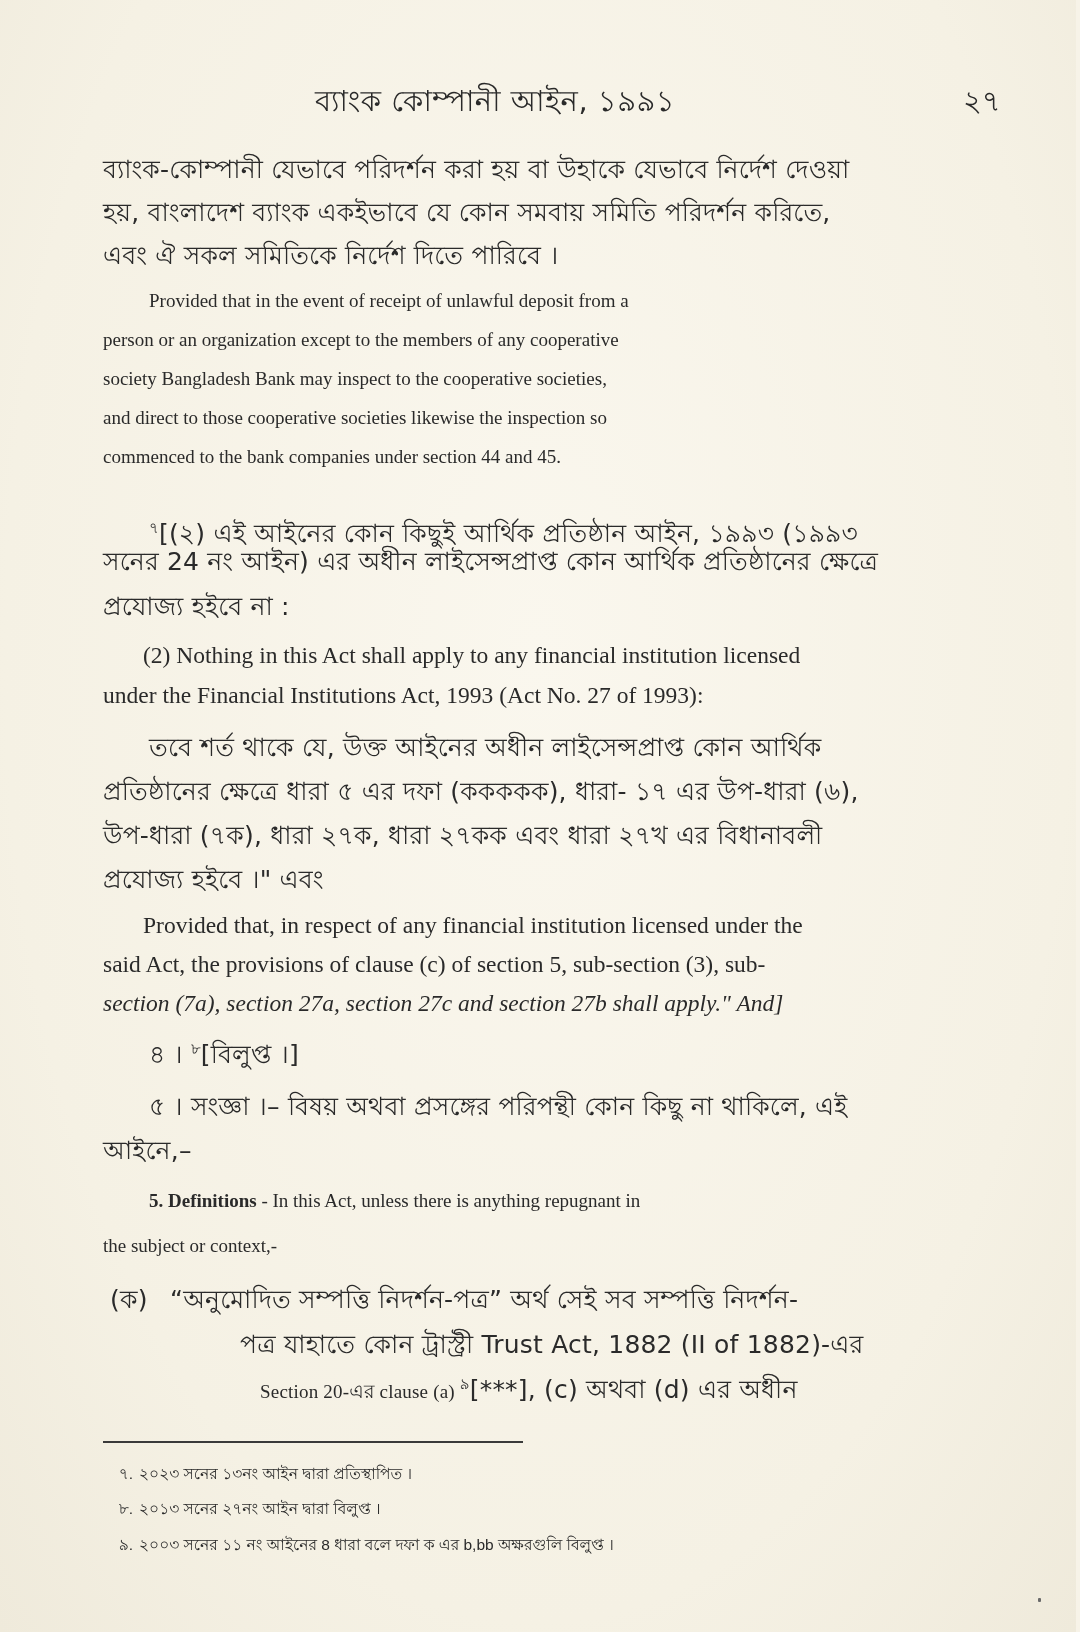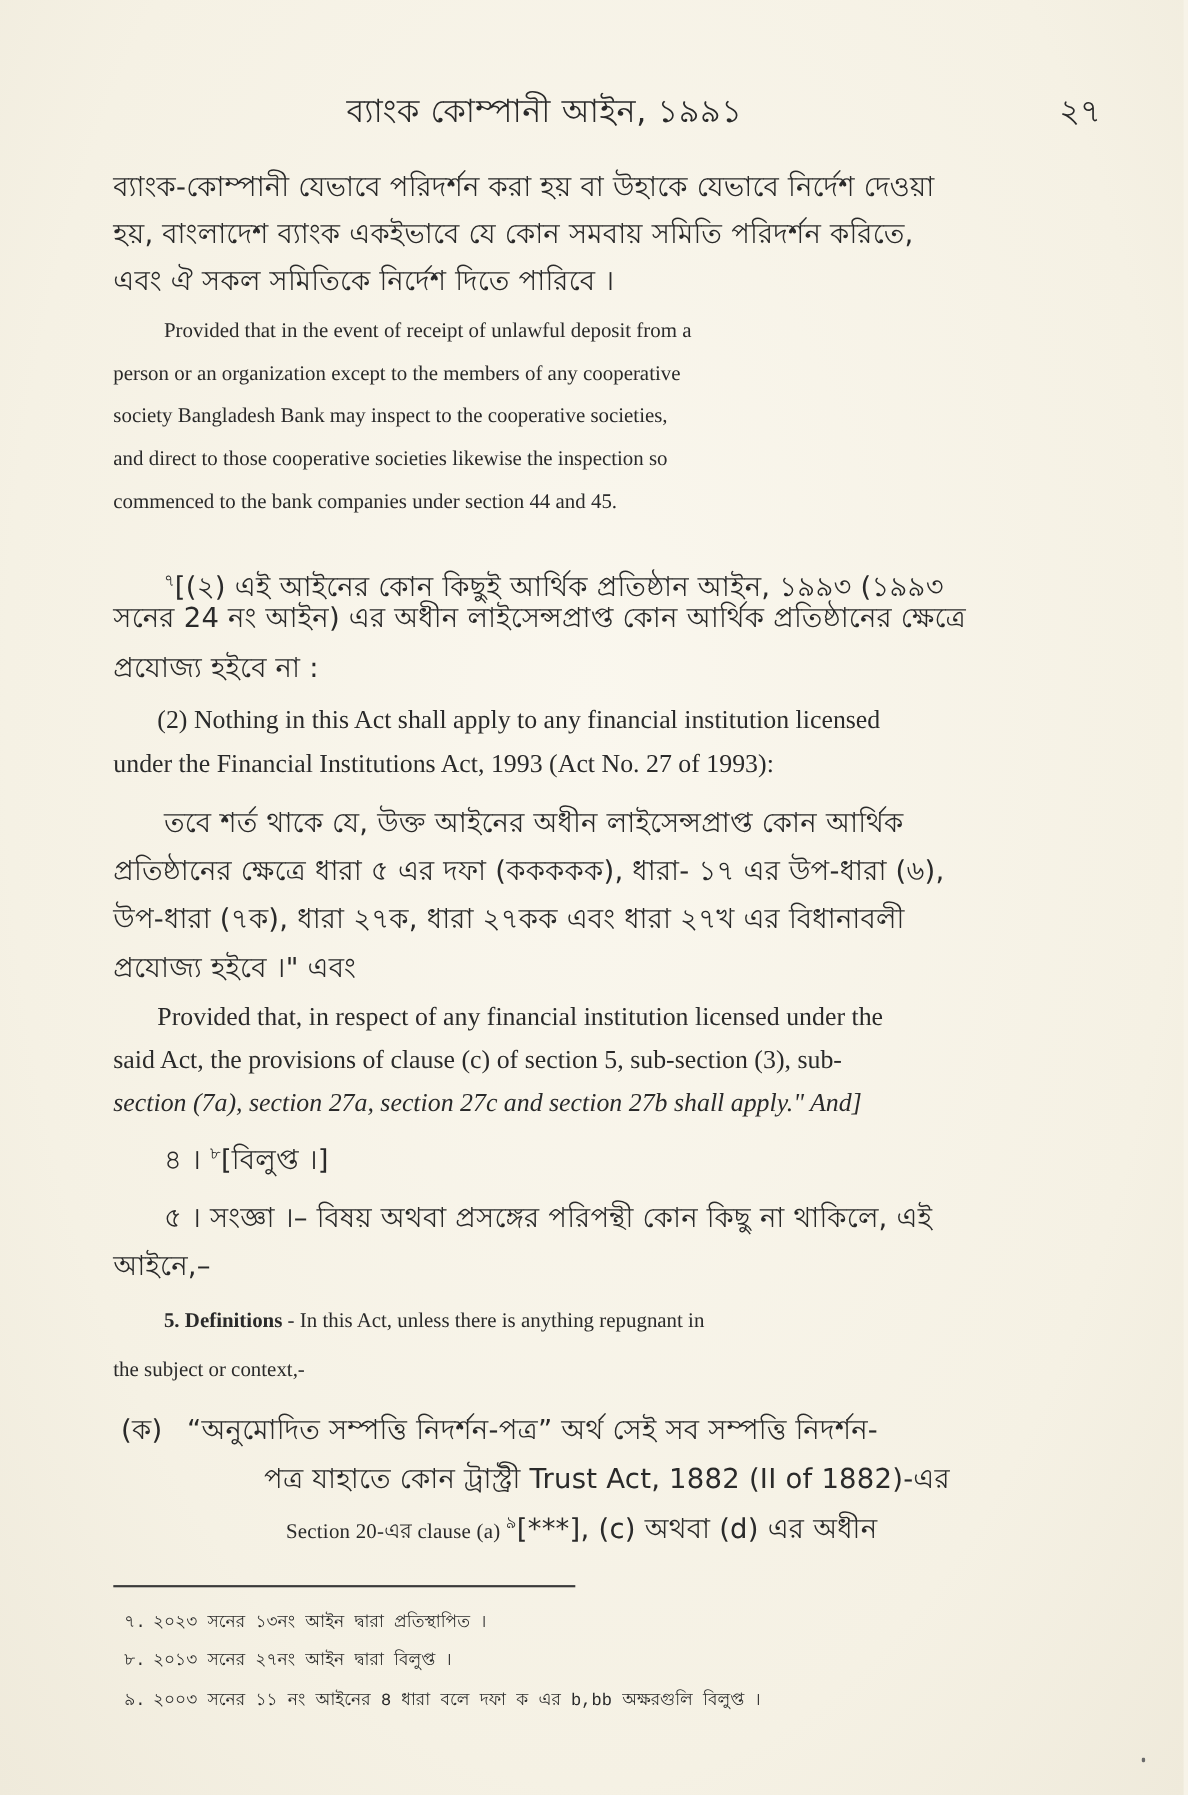--- a/index.html
+++ b/index.html
@@ -73,23 +73,24 @@
       position: absolute;
       left: 103px;
       top: 1441px;
       width: 420px;
       height: 2px;
       background: #3a3a3a;
     }
     .footnote {
       position: absolute;
       left: 113px;
-      font-family: Liberation Mono, monospace;
+      font-family: Liberation Sans, sans-serif;
       font-size: 15.5px;
       white-space: nowrap;
+      text-align: center;
     }
     .fn-num {
       display: inline-block;
       width: 26px;
     }
     sup { font-size: 60%; vertical-align: super; line-height: 0; }
     .dot {
       position: absolute;
       width: 3px; height: 4px;
       background: #6a6a6a;

